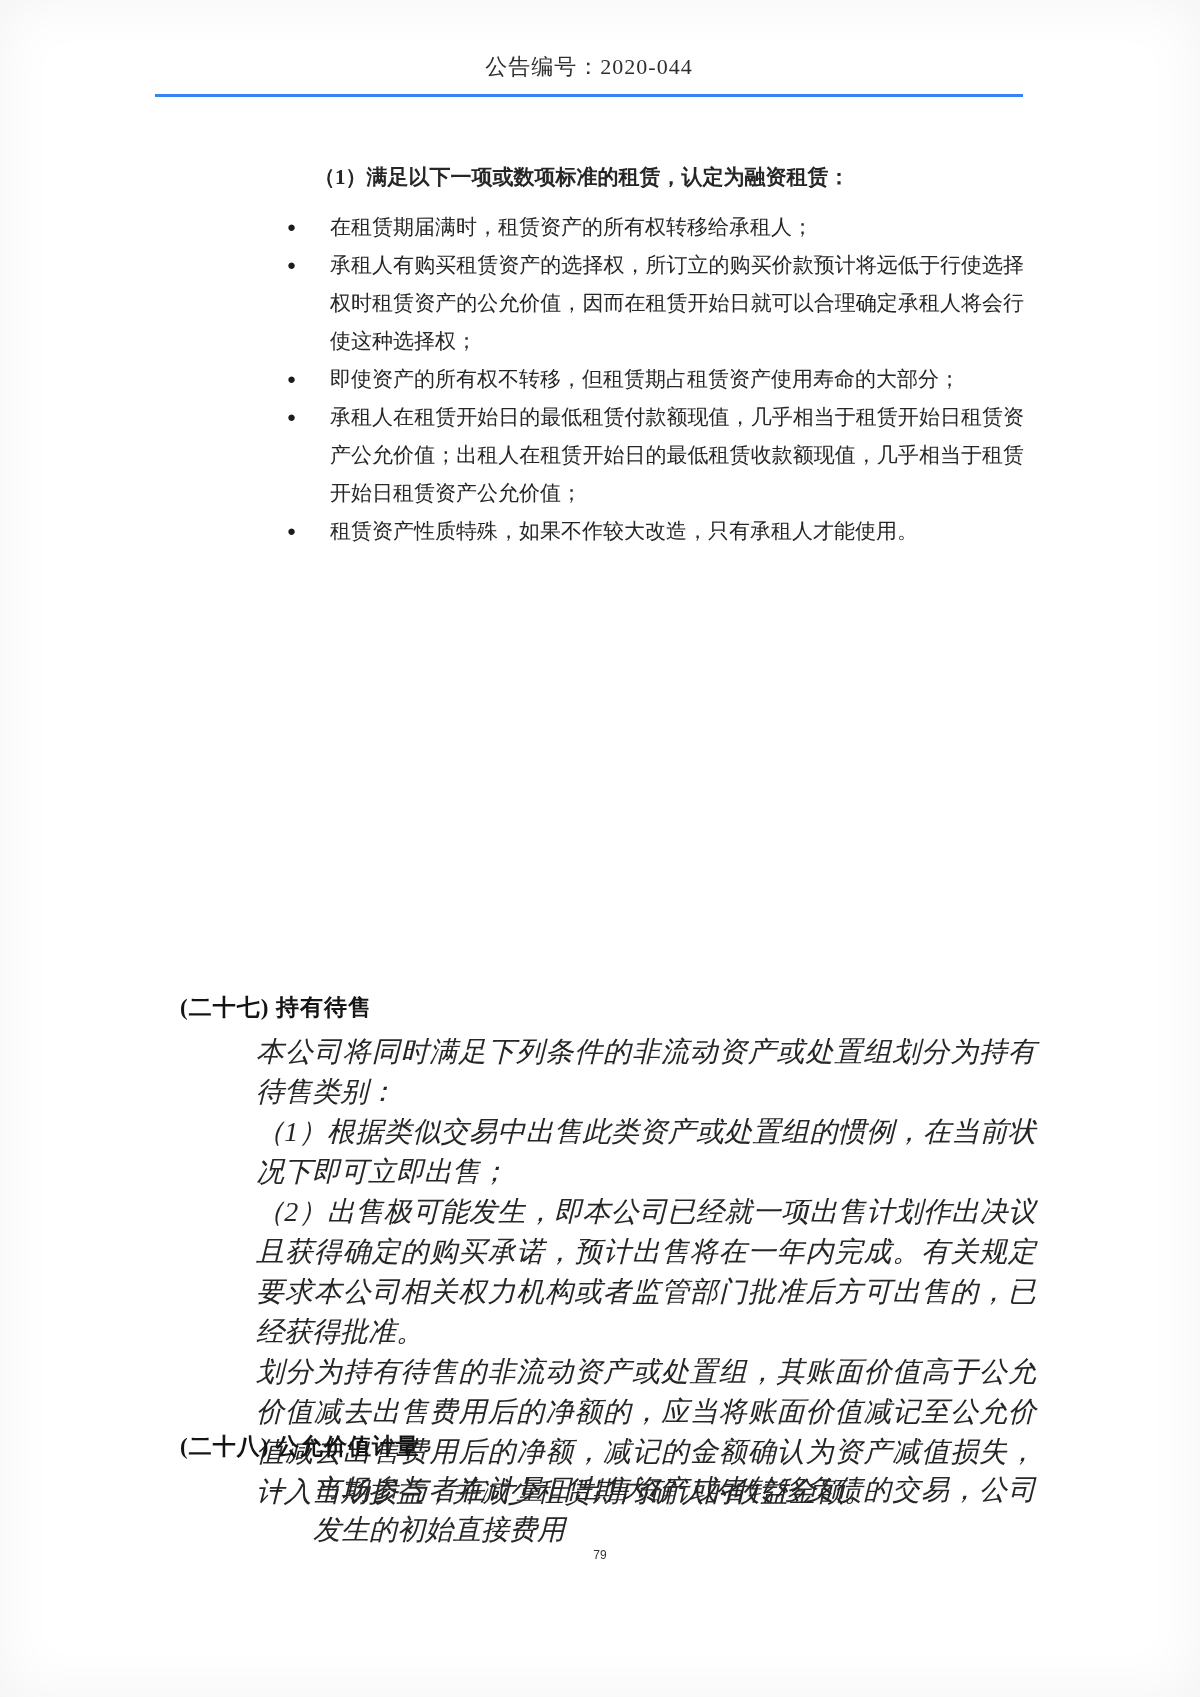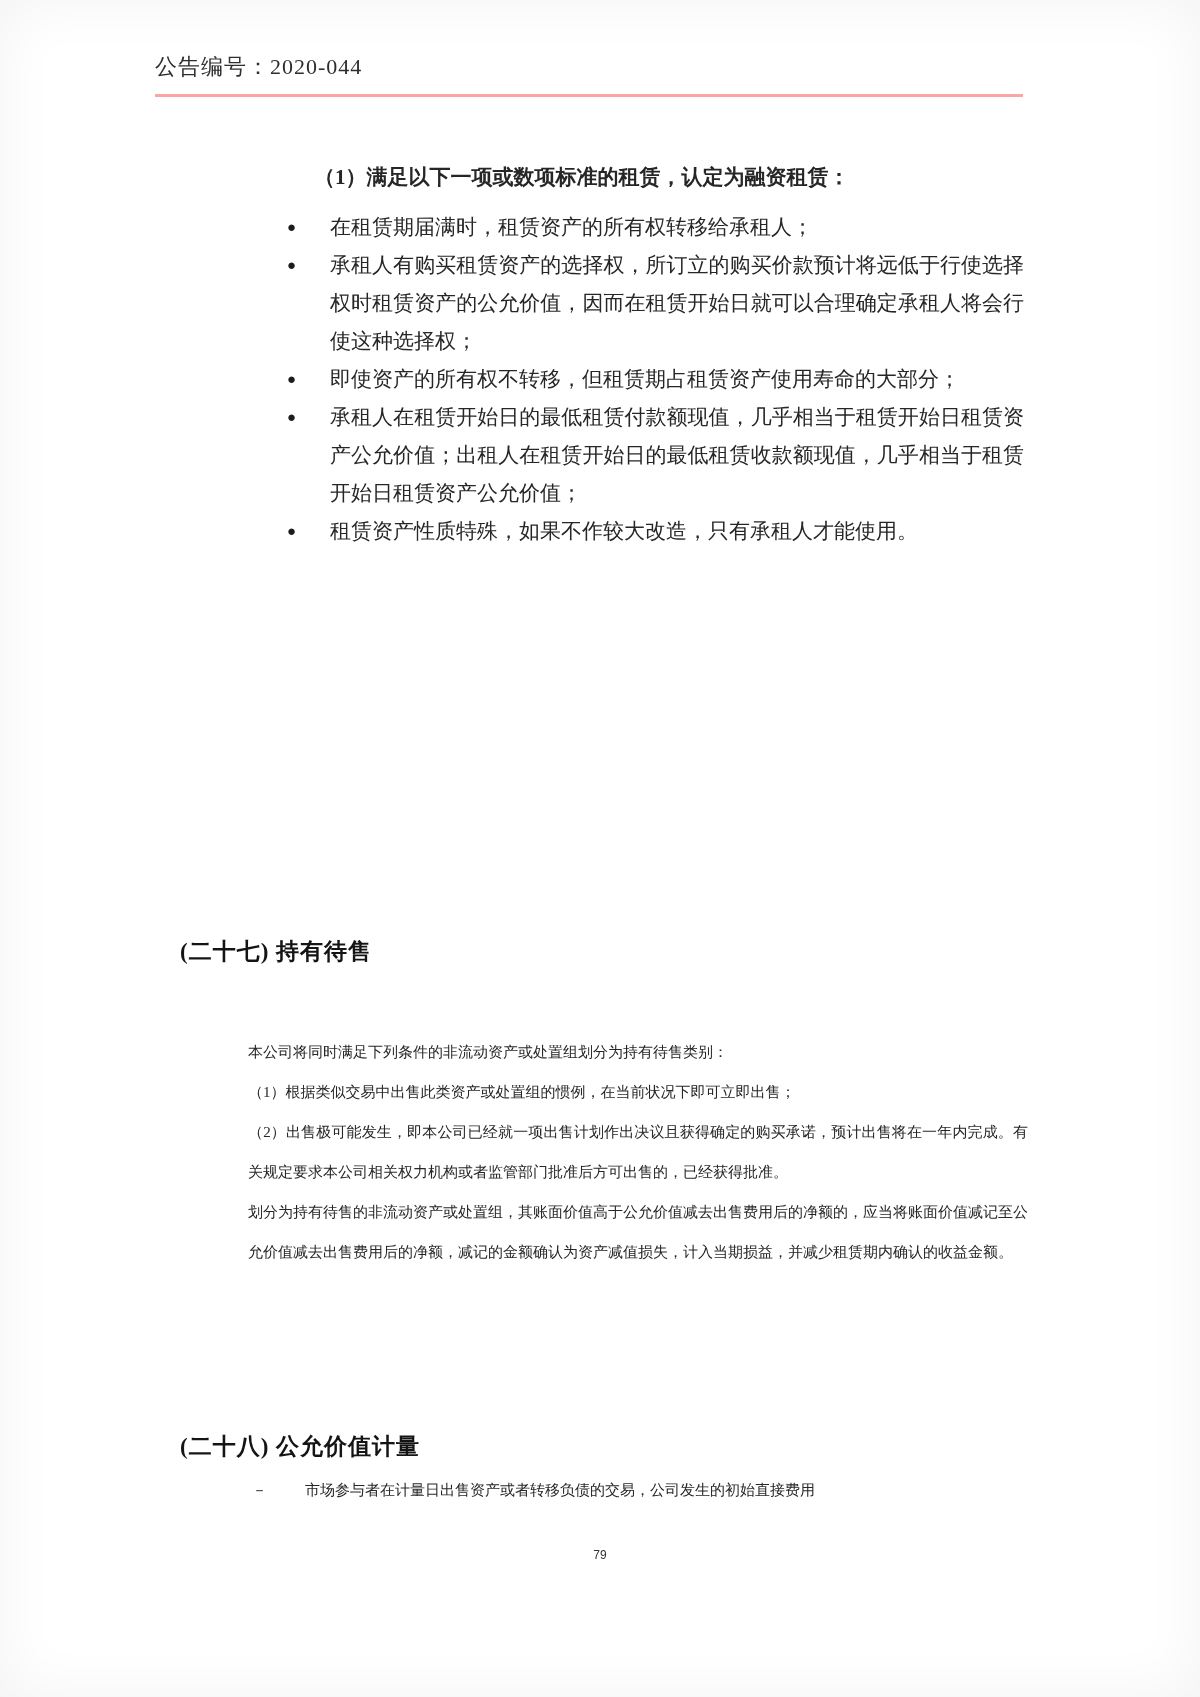--- a/index.html
+++ b/index.html
@@ -16,25 +16,25 @@
     font-family: "Liberation Serif", "DejaVu Serif", serif;
     color: #262626;
     overflow: hidden;
   }
   
   .header {
     position: absolute;
     left: 155px;
     top: 52px;
     width: 868px;
-    text-align: left;
+    text-align: center;
     font-size: 22px;
     letter-spacing: 1px;
     padding-bottom: 12px;
-    border-bottom: 3px solid #fca5a5;
+    border-bottom: 3px solid #3b82f6;
     color: #2e2e2e;
   }
   
   .block1 {
     position: absolute;
     left: 240px;
     top: 146px;
     width: 784px;
     font-size: 21px;
     line-height: 38px;
@@ -63,31 +63,32 @@
   .sec-heading {
     position: absolute;
     left: 180px;
     margin: 0;
     font-size: 23px;
     font-weight: bold;
     color: #141414;
     letter-spacing: 1px;
     line-height: 30px;
   }
-  .sec27-heading { top: 937px; }
+  .sec27-heading { top: 993px; }
   .sec28-heading { top: 1432px; }
   
   .sec-body {
     position: absolute;
-    left: 248px;
+    left: 256px;
     width: 780px;
-    font-size: 15px;
+    font-size: 28px;
     line-height: 40px;
     text-align: justify;
     text-justify: inter-ideograph;
+    font-style: italic;
   }
   .sec27-body { top: 1032px; }
   .sec28-body { top: 1470px; }
   .sec-body p { margin: 0; }
   .dash-item {
     position: relative;
     padding-left: 57px;
     margin: 0;
   }
   .dash-marker {

